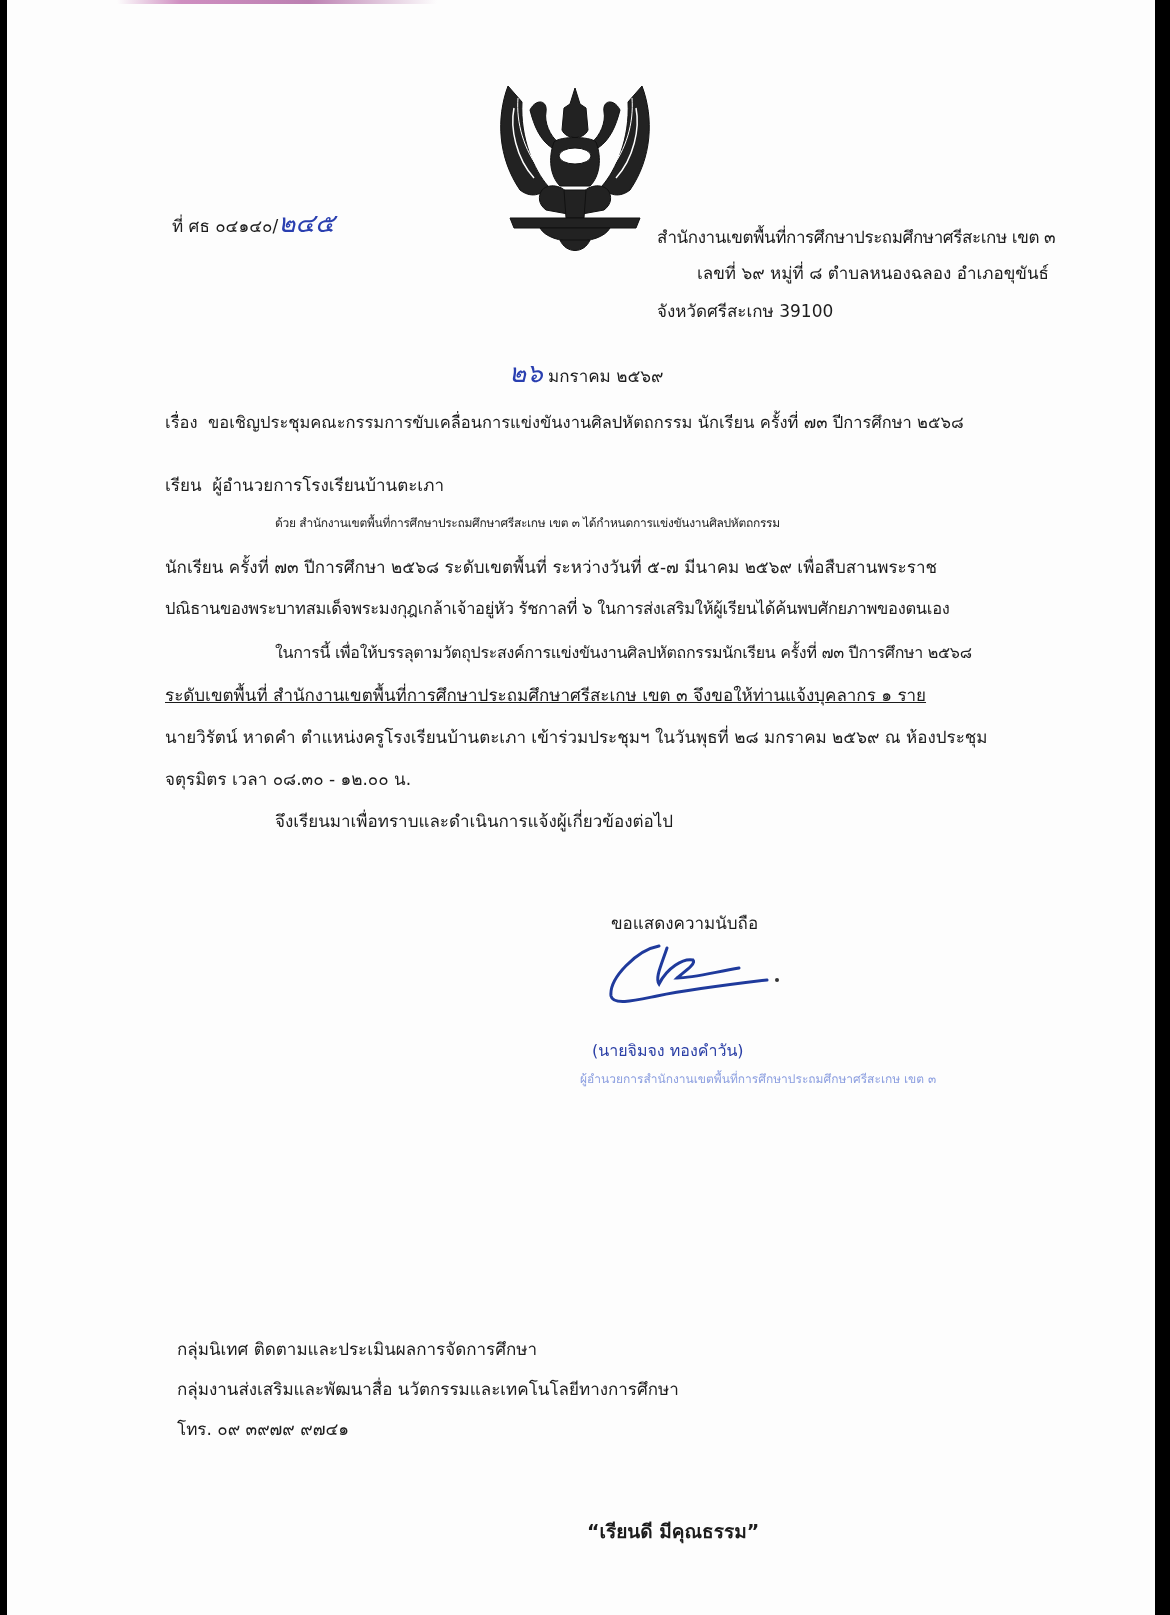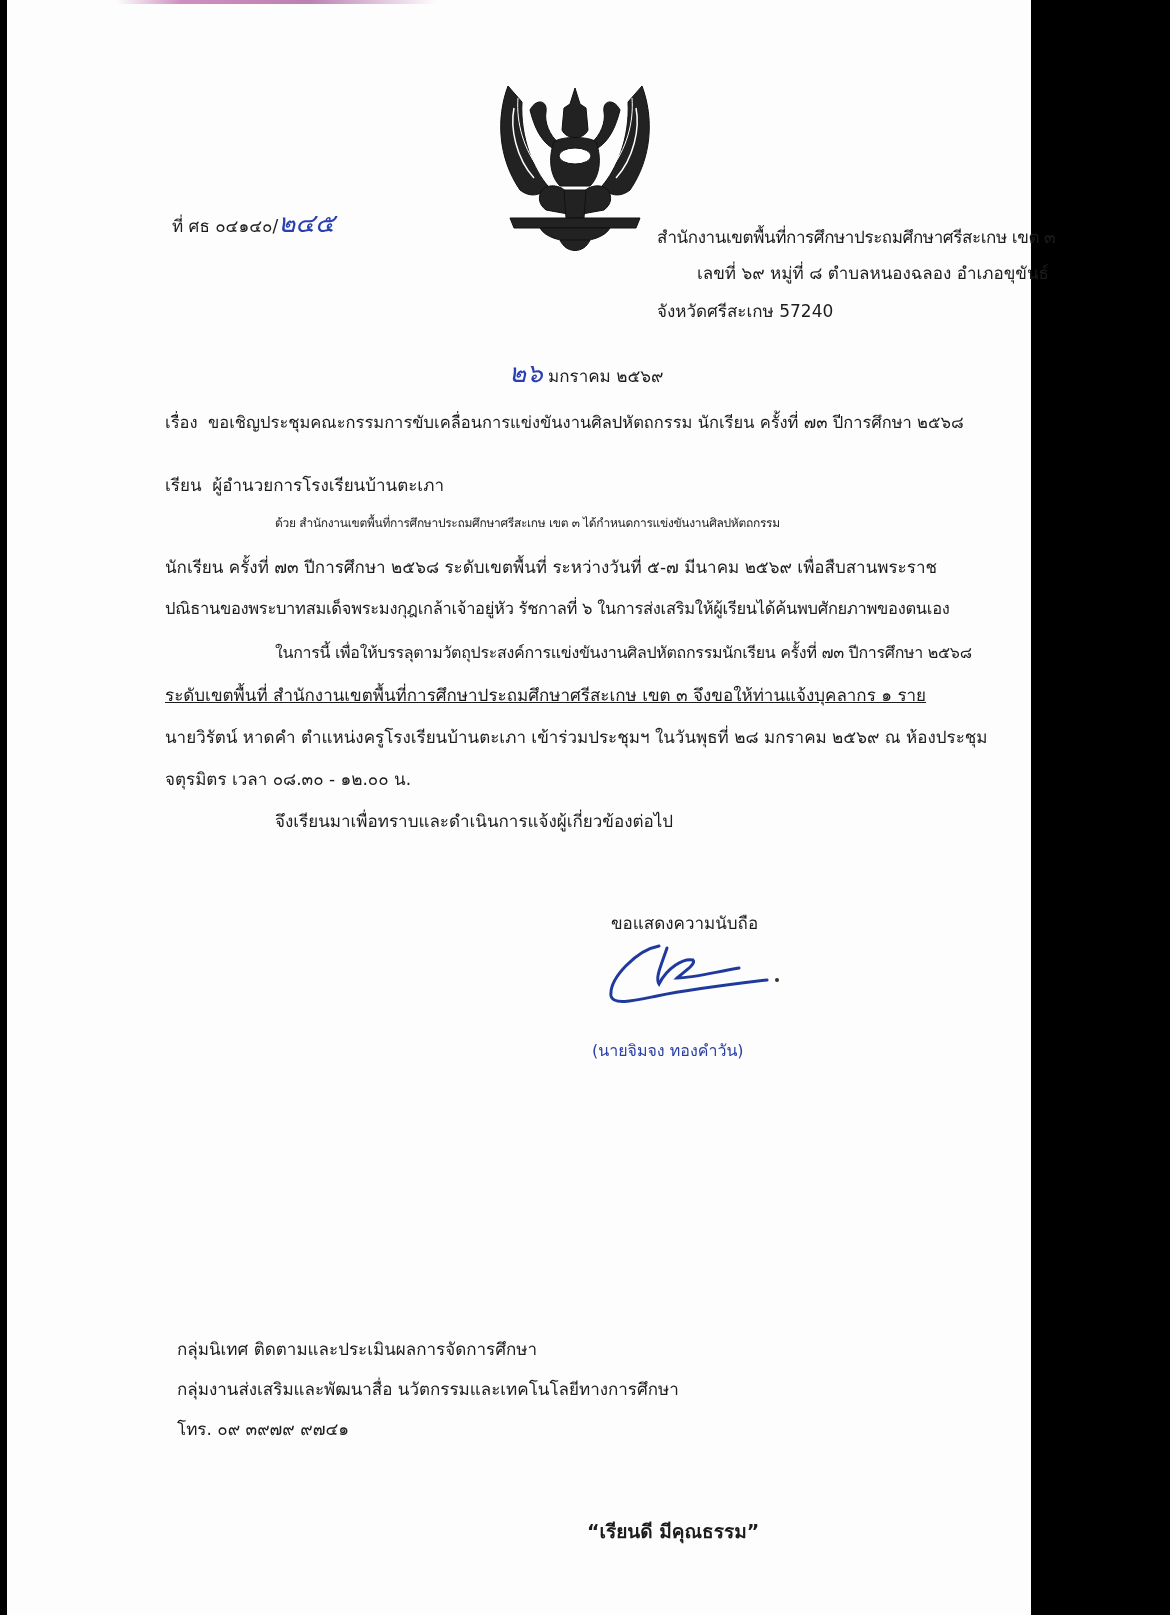--- a/index.html
+++ b/index.html
@@ -3,21 +3,21 @@
 <meta charset="utf-8">
 <style>
   html, body { margin: 0; padding: 0; }
   body {
     width: 1170px; height: 1615px; position: relative; overflow: hidden;
     background: #000;
     font-family: "DejaVu Sans", "Liberation Sans", sans-serif;
     color: #1c1c1c;
   }
   .page {
-    position: absolute; left: 7px; top: 0; width: 1024px; height: 1615px;
+    position: absolute; left: 7px; top: 0; width: 1148px; height: 1615px;
     background: #fdfdfd;
   }
   .top-tint {
     position: absolute; left: 110px; top: 0; width: 320px; height: 4px;
     background: linear-gradient(90deg, rgba(200,120,180,0) 0%, #c77bb6 20%, #b06aa4 60%, rgba(200,120,180,0) 100%);
     opacity: .85;
   }
   .text { position: absolute; white-space: nowrap; font-size: 17px; line-height: 22px; }
   .blue { color: #2b3fa6; }
   .handwrite { font-family: "DejaVu Serif", serif; font-style: italic; color: #2a3fb0; font-size: 24px; }
@@ -59,21 +59,21 @@
       <path d="M74 112 L96 112 L94 140 L76 140 Z"></path>
 
       <path d="M20 140 L150 140 L146 150 L24 150 Z"></path>
       <path d="M50 150 C60 168, 110 168, 120 150 Z"></path>
       <path d="M70 162 C76 176, 94 176, 100 162 Z"></path>
     </g>
   </svg>
 
   <div class="text" style="left:650px; top:226px; font-size:17px; letter-spacing:-0.4px;">สำนักงานเขตพื้นที่การศึกษาประถมศึกษาศรีสะเกษ เขต ๓</div>
   <div class="text" style="left:650px; top:262px;margin-left:40px;">เลขที่ ๖๙ หมู่ที่ ๘ ตำบลหนองฉลอง อำเภอขุขันธ์</div>
-  <div class="text" style="left:650px; top:300px;">จังหวัดศรีสะเกษ 57240</div>
+  <div class="text" style="left:650px; top:300px;">จังหวัดศรีสะเกษ 39100</div>
 
   <div class="text" style="left:502px; top:362px;">
     <span class="handwrite" style="font-size:26px;">๒๖</span>
     <span>มกราคม ๒๕๖๙</span>
   </div>
 
   <div class="text" style="left:158px; top:412px; font-size:16.5px;">
     <span>เรื่อง</span>&nbsp;&nbsp;<span>ขอเชิญประชุมคณะกรรมการขับเคลื่อนการแข่งขันงานศิลปหัตถกรรม นักเรียน ครั้งที่ ๗๓ ปีการศึกษา ๒๕๖๘</span>
   </div>
 
@@ -94,19 +94,20 @@
 
   <div class="text" style="left:590px; top:912px;margin-left:14px;">ขอแสดงความนับถือ</div>
 
   <svg style="position:absolute; left:590px; top:938px; width:200px; height:70px;" viewBox="0 0 200 70">
     <path d="M62 8 C40 12, 12 40, 14 58 C16 68, 40 62, 60 58 C90 52, 120 48, 170 42" stroke="#1f3a9c" stroke-width="3" fill="none" stroke-linecap="round"></path>
     <path d="M70 10 C64 28, 58 40, 62 46 C70 30, 86 20, 96 22 C100 26, 84 36, 80 40 C96 40, 118 34, 142 30" stroke="#1f3a9c" stroke-width="3" fill="none" stroke-linecap="round"></path>
     <circle cx="180" cy="42" r="2" fill="#333"></circle>
   </svg>
 
   <div class="text blue" style="left:585px; top:1040px; font-size:16px;">(นายจิมจง ทองคำวัน)</div>
+  <div class="text subtitle-blue" style="left:573px; top:1068px;">ผู้อำนวยการสำนักงานเขตพื้นที่การศึกษาประถมศึกษาศรีสะเกษ เขต ๓</div>
 
   <div class="text" style="left:170px; top:1338px;">กลุ่มนิเทศ ติดตามและประเมินผลการจัดการศึกษา</div>
   <div class="text" style="left:170px; top:1378px;">กลุ่มงานส่งเสริมและพัฒนาสื่อ นวัตกรรมและเทคโนโลยีทางการศึกษา</div>
   <div class="text" style="left:170px; top:1418px;">โทร. ๐๙ ๓๙๗๙ ๙๗๔๑</div>
 
   <div class="text bold" style="left:580px; top:1492px; font-size:19px;margin-top:28px;">“เรียนดี มีคุณธรรม”</div>
 </div>
 
 </body></html>

